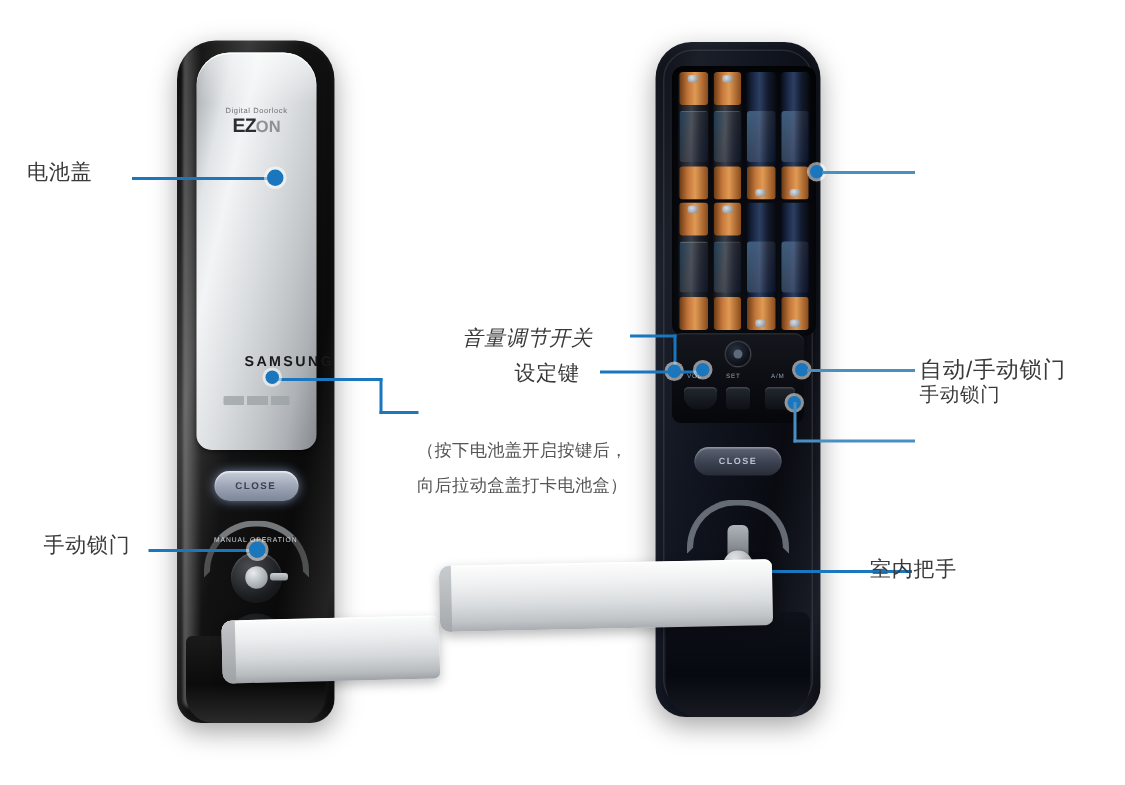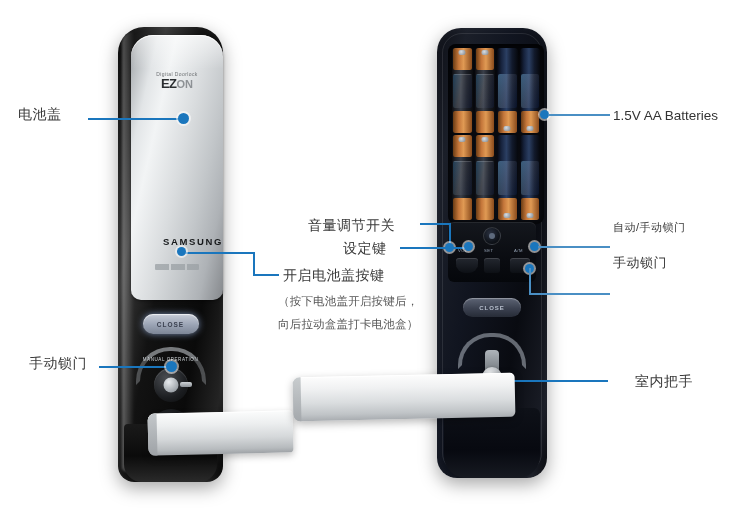--- a/index.html
+++ b/index.html
@@ -55,21 +55,21 @@
       linear-gradient(100deg,#050505 0%,#1c1c1c 12%,#3a3a3a 26%,#121212 46%,#0a0a0a 72%,#242424 90%,#000 100%);
     box-shadow:0 6px 18px rgba(0,0,0,.35), inset 0 0 6px rgba(255,255,255,.06);
   }
   .body-shine{
     position:absolute;left:4px;top:5px;width:12px;bottom:10px;
     border-radius:20px 4px 4px 10px;
     background:linear-gradient(90deg,rgba(255,255,255,.30),rgba(255,255,255,0));
     filter:blur(1px);
   }
   .silver-panel{
-    position:absolute;left:13px;top:8px;width:92px;height:265px;
+    position:absolute;left:13px;top:8px;width:80px;height:265px;
     border-radius:22px 22px 10px 10px;
     background:
       linear-gradient(103deg,
         #8e9195 0%, #b8bcbf 7%, #e2e5e7 18%, #f2f4f5 30%,
         #d9dcde 52%, #c2c6c9 70%, #aeb2b6 84%, #85888c 100%);
     box-shadow:inset 0 1px 0 rgba(255,255,255,.85), 0 1px 3px rgba(0,0,0,.4);
   }
   .silver-panel:after{
     content:"";position:absolute;left:0;top:0;right:0;height:34px;
     border-radius:22px 22px 0 0;
@@ -423,51 +423,49 @@
       </div>
     <div class="rlens"></div>
     <div class="rbottom"></div>
     <div class="handle-right"></div>
   </div>
 
   <div class="label" style="left:18px;top:105px;">电池盖</div>
   <div class="lead" style="left:88px;top:118px;width:95px;"></div>
   <div class="dot" style="left:178px;top:113px;"></div>
 
-  <div class="label" style="left:308px;top:216px;">音量调节开关</div>
+  <div class="label" style="left:308px;top:216px;font-style:italic;">音量调节开关</div>
   <div class="lead" style="left:420px;top:223px;width:31px;"></div>
   <div class="lead vert" style="left:449px;top:223px;height:24px;"></div>
   <div class="dot sm" style="left:445px;top:243px;"></div>
 
   <div class="label" style="left:343px;top:239px;">设定键</div>
   <div class="lead" style="left:400px;top:247px;width:68px;"></div>
   <div class="dot sm" style="left:464px;top:242px;"></div>
 
-  <div class="label" style="left:283px;top:266px;">开启电池盖按键</div>
   <div class="lead" style="left:253px;top:274px;width:26px;"></div>
   <div class="lead vert" style="left:253px;top:252px;height:24px;"></div>
   <div class="lead" style="left:181px;top:252px;width:74px;"></div>
   <div class="dot sm" style="left:177px;top:247px;"></div>
   <div class="label sub" style="left:278px;top:294px;">（按下电池盖开启按键后，</div>
   <div class="label sub" style="left:278px;top:317px;">向后拉动盒盖打卡电池盒）</div>
 
   <div class="label" style="left:29px;top:354px;">手动锁门</div>
   <div class="lead" style="left:99px;top:366px;width:70px;"></div>
   <div class="dot" style="left:166px;top:361px;"></div>
 
   <div class="dot sm" style="left:540px;top:110px;"></div>
   <div class="lead thin" style="left:548px;top:114px;width:62px;"></div>
-  <div class="label en" style="left:613px;top:107px;">1.5V AA Batteries</div>
 
   <div class="dot sm" style="left:530px;top:242px;"></div>
   <div class="lead thin" style="left:538px;top:246px;width:72px;"></div>
-  <div class="label" style="left:613px;top:220px;font-size:11px;">自动/手动锁门</div>
+  <div class="label" style="left:613px;top:237px;font-size:15px;">自动/手动锁门</div>
   <div class="label" style="left:613px;top:254px;font-size:13px;">手动锁门</div>
 
   <div class="dot sm" style="left:525px;top:264px;"></div>
   <div class="lead vert" style="left:529px;top:268px;height:27px;background:#4a8fc4;width:1.6px;"></div>
   <div class="lead thin" style="left:529px;top:293px;width:81px;"></div>
 
   <div class="dot" style="left:487px;top:375px;"></div>
   <div class="lead" style="left:495px;top:380px;width:113px;"></div>
-  <div class="label" style="left:635px;top:372px;">室内把手</div>
+  <div class="label" style="left:580px;top:372px;font-family:Liberation Serif, serif;">室内把手</div>
 
 </div>
 
 </body></html>

